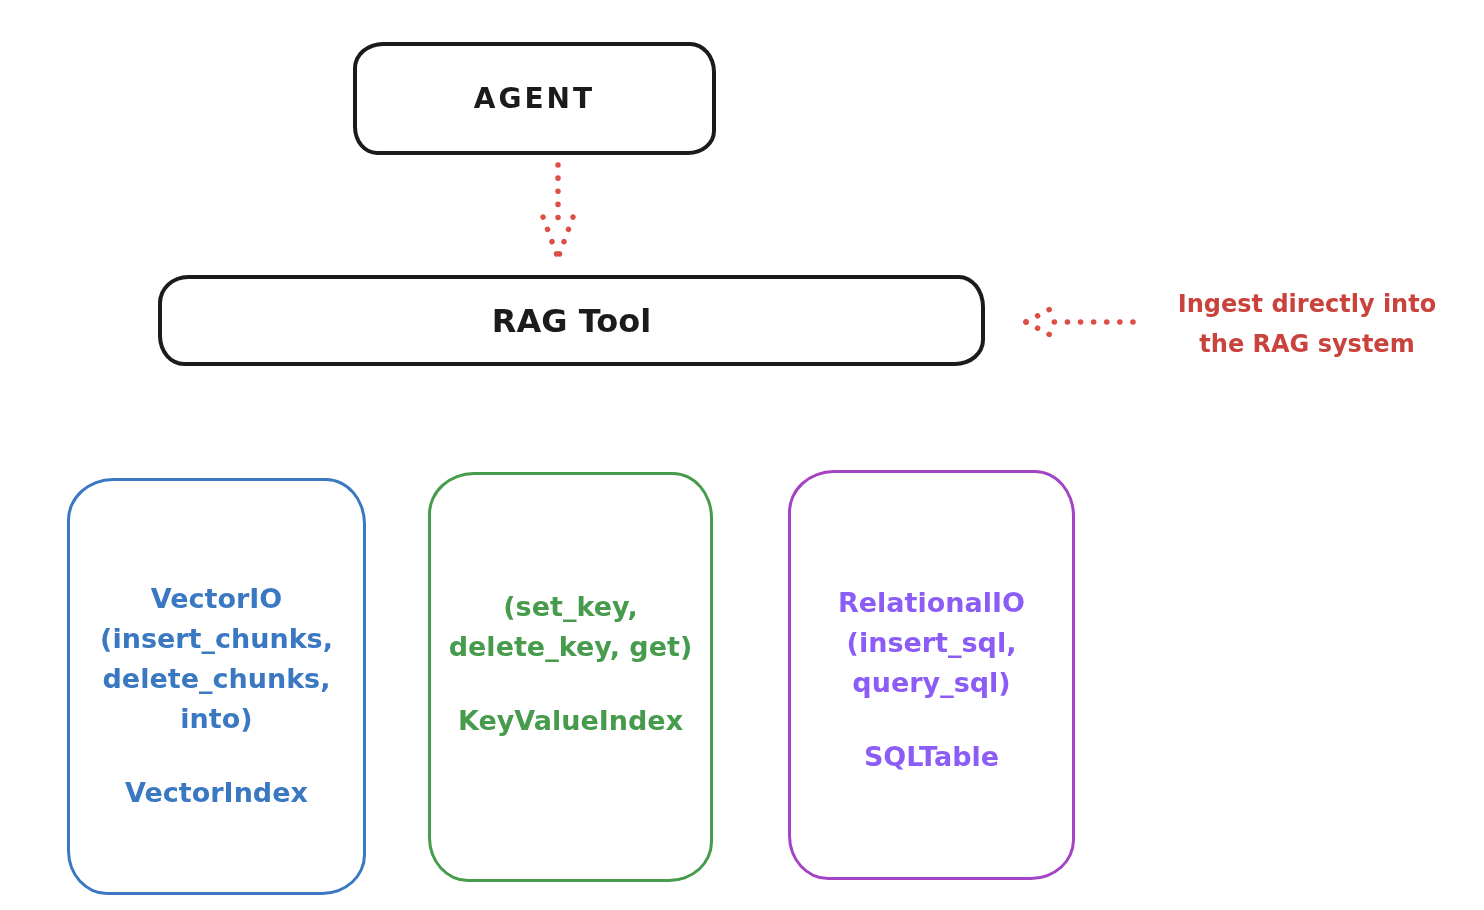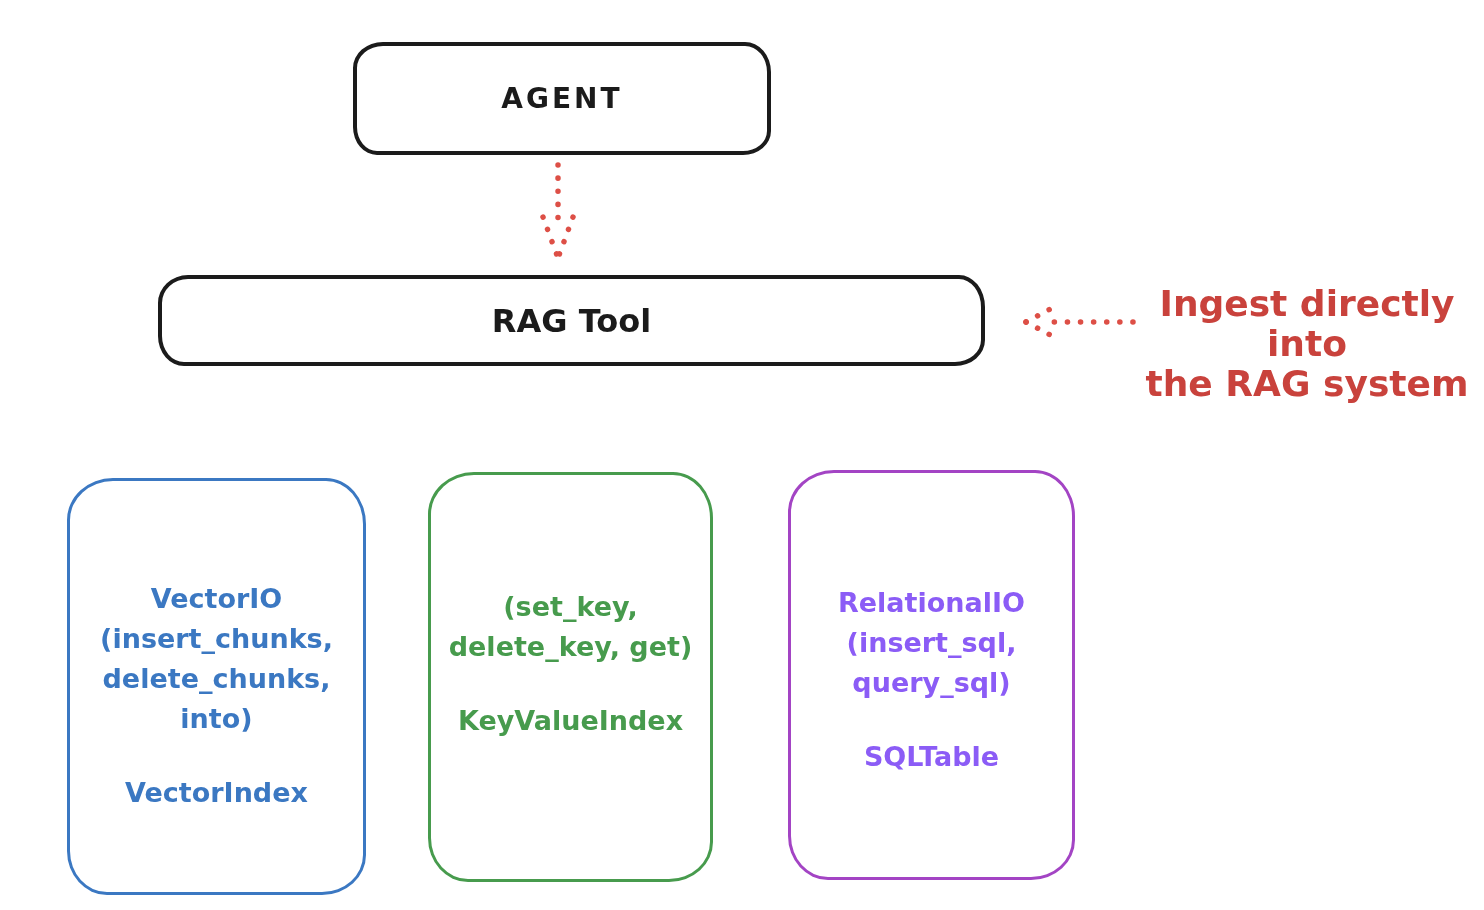--- a/index.html
+++ b/index.html
@@ -25,21 +25,21 @@
     box-sizing: border-box;
   }
   .black-box {
     border-width: 4px;
     font-size: 30px;
     font-weight: 700;
   }
   .agent-box {
     left: 353px;
     top: 42px;
-    width: 418px;
+    width: 363px;
     height: 113px;
     border-radius: 30px 26px 28px 24px / 26px 30px 24px 28px;
     letter-spacing: 3px;
     font-size: 28px;
   }
   .rag-box {
     left: 158px;
     top: 269px;
     width: 827px;
     height: 91px;
@@ -80,21 +80,21 @@
     width: 287px;
     height: 410px;
     padding-top: 110px;
   }
   .annotation {
     position: absolute;
     left: 1130px;
     top: 284px;
     width: 354px;
     text-align: center;
-    font-size: 36px;
+    font-size: 24px;
     font-weight: 700;
     line-height: 40px;
   }
   .arrow-svg {
     position: absolute;
   }
   .arrow-down-svg {
     left: 538px;
     top: 162px;
     width: 40px;

